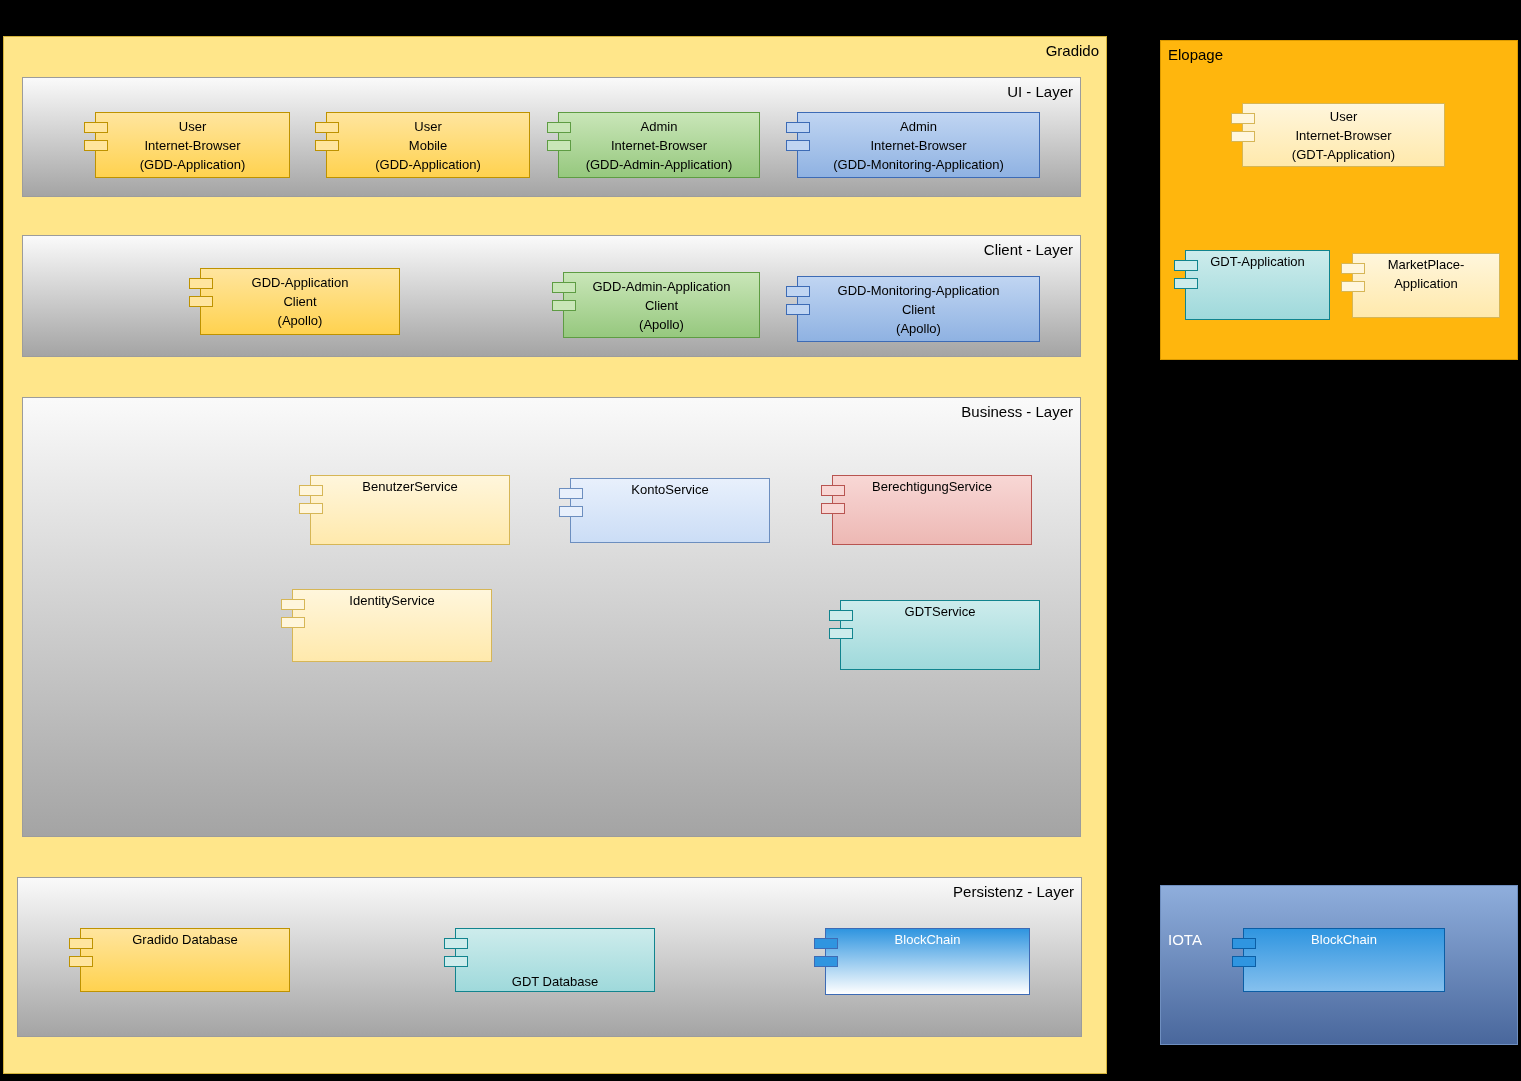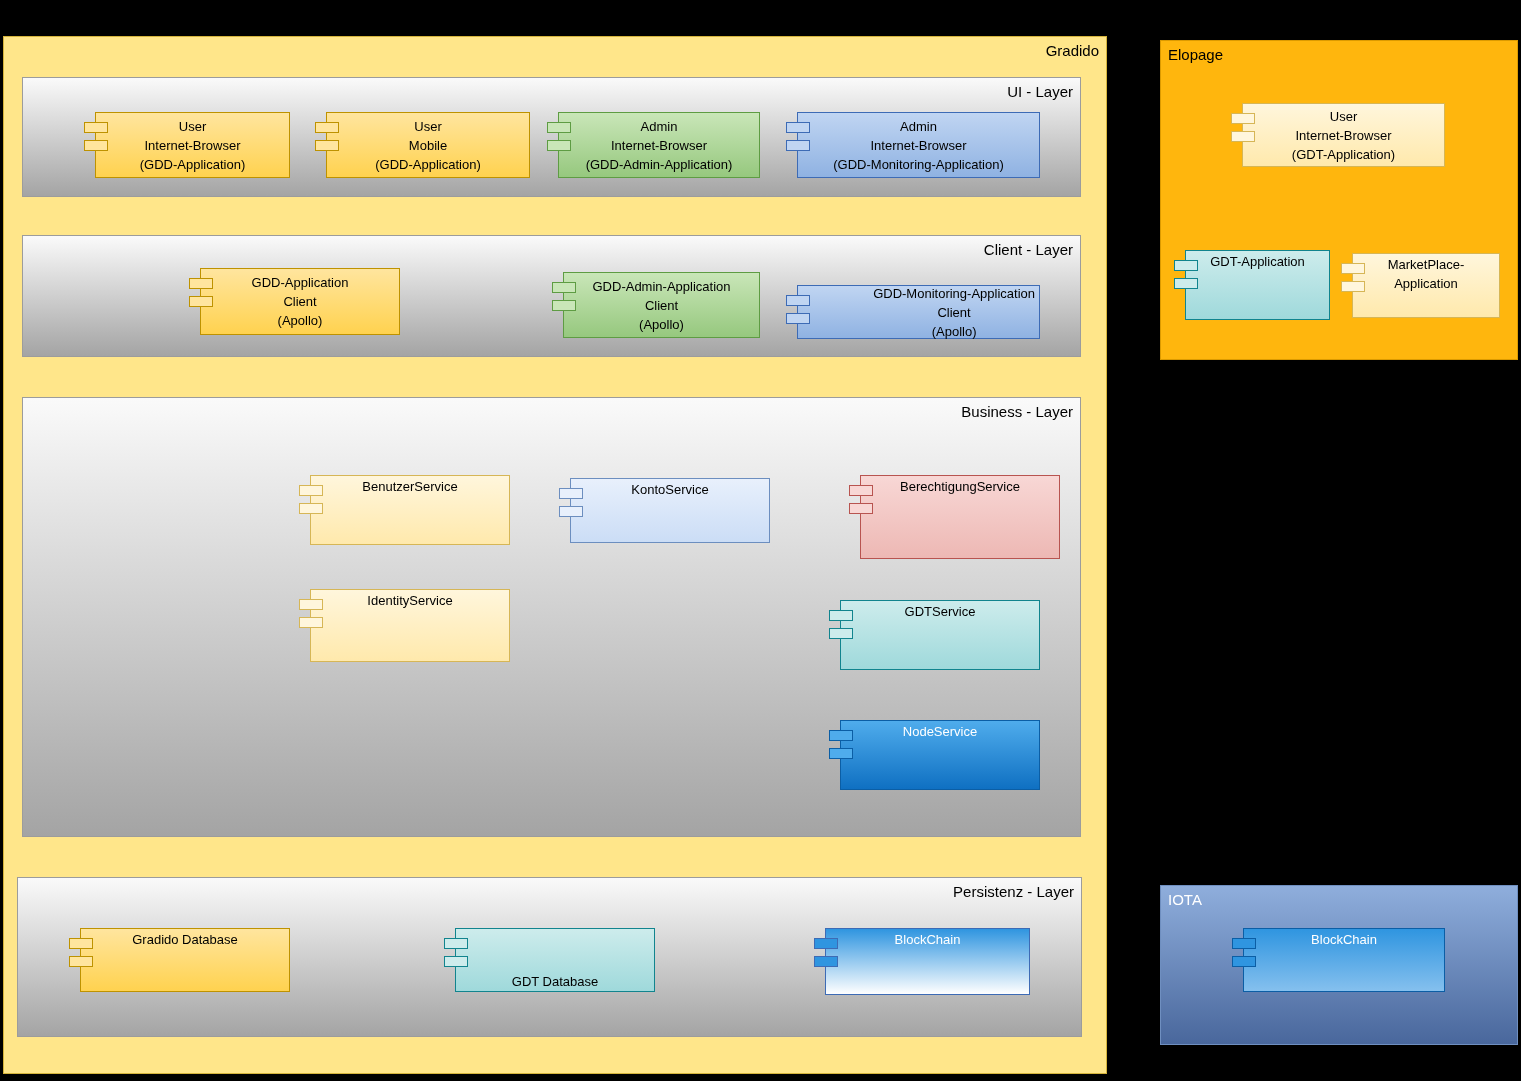--- a/index.html
+++ b/index.html
@@ -74,21 +74,21 @@
     <div class="layer" id="l-persistenz">
       <span class="zone-label">Persistenz - Layer</span>
     </div>
   </div>
 
   <div class="container" id="c-elopage" style="background: rgb(255, 182, 13); border-color: rgb(220, 154, 0);">
     <span class="zone-label">Elopage</span>
   </div>
 
   <div class="container" id="c-iota" style="background: linear-gradient(rgb(143, 174, 220), rgb(73, 103, 156)); border-color: rgb(111, 143, 192);">
-    <span class="zone-label" style="color: rgb(255, 255, 255);">IOTA</span>
+    <span class="zone-label" style="color: rgb(255, 255, 255); margin-top: 40px;">IOTA</span>
   </div>
 
 <div class="component middle" style="left: 95px; top: 112px; width: 195px; height: 66px; background: linear-gradient(rgb(255, 229, 158), rgb(255, 210, 79)); border-color: rgb(190, 146, 0); color: rgb(0, 0, 0);">
       <span class="port" style="top: 9px; background: rgb(255, 229, 158); border-color: rgb(190, 146, 0);"></span>
       <span class="port" style="top: 27px; background: rgb(255, 229, 158); border-color: rgb(190, 146, 0);"></span>
       <div class="comp-label">
         <div>User</div>
         <div>Internet-Browser</div>
         <div>(GDD-Application)</div>
       </div>
@@ -131,21 +131,21 @@
     </div>
     <div class="component middle" style="left: 563px; top: 272px; width: 197px; height: 66px; background: linear-gradient(rgb(201, 230, 184), rgb(150, 200, 126)); border-color: rgb(94, 156, 67); color: rgb(0, 0, 0);">
       <span class="port" style="top: 9px; background: rgb(201, 230, 184); border-color: rgb(94, 156, 67);"></span>
       <span class="port" style="top: 27px; background: rgb(201, 230, 184); border-color: rgb(94, 156, 67);"></span>
       <div class="comp-label">
         <div>GDD-Admin-Application</div>
         <div>Client</div>
         <div>(Apollo)</div>
       </div>
     </div>
-    <div class="component middle" style="left: 797px; top: 285px; width: 243px; height: 54px; background: linear-gradient(rgb(192, 213, 242), rgb(143, 178, 226)); border-color: rgb(61, 107, 181); color: rgb(0, 0, 0); align-items: flex-end;">
+    <div class="component middle" style="left: 797px; top: 276px; width: 243px; height: 66px; background: linear-gradient(rgb(192, 213, 242), rgb(143, 178, 226)); border-color: rgb(61, 107, 181); color: rgb(0, 0, 0);">
       <span class="port" style="top: 9px; background: rgb(192, 213, 242); border-color: rgb(61, 107, 181);"></span>
       <span class="port" style="top: 27px; background: rgb(192, 213, 242); border-color: rgb(61, 107, 181);"></span>
       <div class="comp-label">
         <div>GDD-Monitoring-Application</div>
         <div>Client</div>
         <div>(Apollo)</div>
       </div>
     </div>
     <div class="component top" style="left: 310px; top: 475px; width: 200px; height: 70px; background: linear-gradient(rgb(255, 246, 220), rgb(255, 233, 172)); border-color: rgb(214, 182, 86); color: rgb(0, 0, 0);">
       <span class="port" style="top: 9px; background: rgb(255, 246, 220); border-color: rgb(214, 182, 86);"></span>
@@ -154,48 +154,41 @@
         <div>BenutzerService</div>
       </div>
     </div>
     <div class="component top" style="left: 570px; top: 478px; width: 200px; height: 65px; background: linear-gradient(rgb(232, 240, 252), rgb(203, 221, 246)); border-color: rgb(108, 142, 191); color: rgb(0, 0, 0);">
       <span class="port" style="top: 9px; background: rgb(232, 240, 252); border-color: rgb(108, 142, 191);"></span>
       <span class="port" style="top: 27px; background: rgb(232, 240, 252); border-color: rgb(108, 142, 191);"></span>
       <div class="comp-label">
         <div>KontoService</div>
       </div>
     </div>
-    <div class="component top" style="left: 860px; top: 475px; width: 200px; height: 84px; background: linear-gradient(rgb(248, 215, 213), rgb(237, 184, 180)); border-color: rgb(184, 84, 80); color: rgb(0, 0, 0);">
+    <div class="component top" style="left: 832px; top: 475px; width: 200px; height: 70px; background: linear-gradient(rgb(248, 215, 213), rgb(237, 184, 180)); border-color: rgb(184, 84, 80); color: rgb(0, 0, 0);">
       <span class="port" style="top: 9px; background: rgb(248, 215, 213); border-color: rgb(184, 84, 80);"></span>
       <span class="port" style="top: 27px; background: rgb(248, 215, 213); border-color: rgb(184, 84, 80);"></span>
       <div class="comp-label">
         <div>BerechtigungService</div>
       </div>
     </div>
-    <div class="component top" style="left: 310px; top: 589px; width: 200px; height: 73px; background: linear-gradient(rgb(255, 246, 220), rgb(255, 233, 172)); border-color: rgb(214, 182, 86); color: rgb(0, 0, 0);">
+    <div class="component top" style="left: 292px; top: 589px; width: 200px; height: 73px; background: linear-gradient(rgb(255, 246, 220), rgb(255, 233, 172)); border-color: rgb(214, 182, 86); color: rgb(0, 0, 0);">
       <span class="port" style="top: 9px; background: rgb(255, 246, 220); border-color: rgb(214, 182, 86);"></span>
       <span class="port" style="top: 27px; background: rgb(255, 246, 220); border-color: rgb(214, 182, 86);"></span>
       <div class="comp-label">
         <div>IdentityService</div>
       </div>
     </div>
     <div class="component top" style="left: 840px; top: 600px; width: 200px; height: 70px; background: linear-gradient(rgb(205, 236, 236), rgb(159, 217, 219)); border-color: rgb(17, 132, 142); color: rgb(0, 0, 0);">
       <span class="port" style="top: 9px; background: rgb(205, 236, 236); border-color: rgb(17, 132, 142);"></span>
       <span class="port" style="top: 27px; background: rgb(205, 236, 236); border-color: rgb(17, 132, 142);"></span>
       <div class="comp-label">
         <div>GDTService</div>
       </div>
     </div>
-    <div class="component top" style="left: 840px; top: 720px; width: 200px; height: 70px; background: linear-gradient(rgb(79, 172, 236), rgb(15, 112, 194)); border-color: rgb(11, 94, 165); color: rgb(255, 255, 255);">
-      <span class="port" style="top: 9px; background: rgb(79, 172, 236); border-color: rgb(11, 94, 165);"></span>
-      <span class="port" style="top: 27px; background: rgb(79, 172, 236); border-color: rgb(11, 94, 165);"></span>
-      <div class="comp-label">
-        <div>NodeService</div>
-      </div>
-    </div>
     <div class="component top" style="left: 80px; top: 928px; width: 210px; height: 64px; background: linear-gradient(rgb(255, 229, 158), rgb(255, 210, 79)); border-color: rgb(190, 146, 0); color: rgb(0, 0, 0);">
       <span class="port" style="top: 9px; background: rgb(255, 229, 158); border-color: rgb(190, 146, 0);"></span>
       <span class="port" style="top: 27px; background: rgb(255, 229, 158); border-color: rgb(190, 146, 0);"></span>
       <div class="comp-label">
         <div>Gradido Database</div>
       </div>
     </div>
     <div class="component top" style="left: 455px; top: 928px; width: 200px; height: 64px; background: linear-gradient(rgb(205, 236, 236), rgb(159, 217, 219)); border-color: rgb(17, 132, 142); color: rgb(0, 0, 0); justify-content: flex-end;">
       <span class="port" style="top: 9px; background: rgb(205, 236, 236); border-color: rgb(17, 132, 142);"></span>
       <span class="port" style="top: 27px; background: rgb(205, 236, 236); border-color: rgb(17, 132, 142);"></span>

